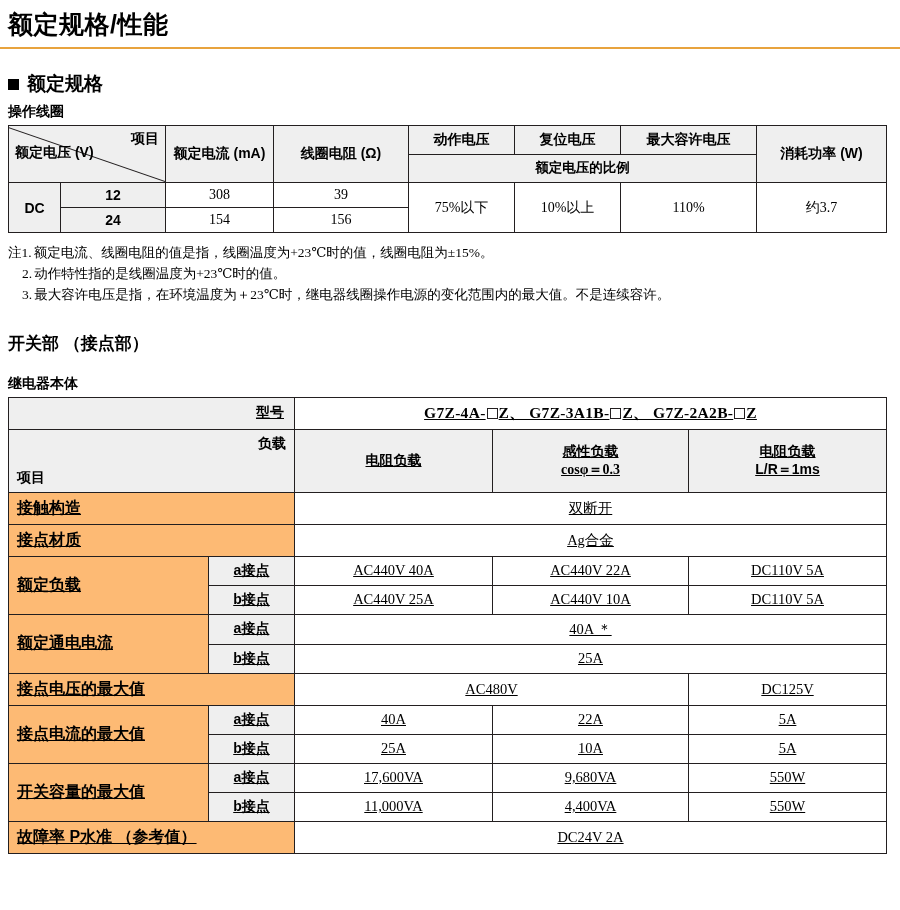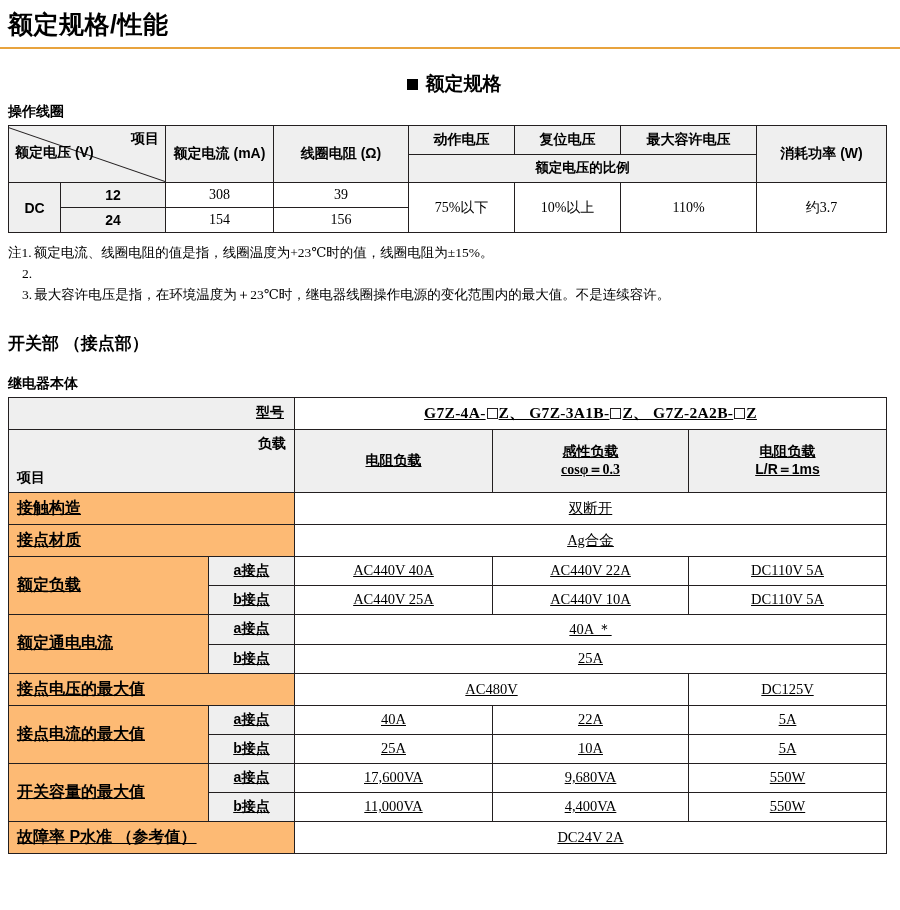--- a/index.html
+++ b/index.html
@@ -36,21 +36,20 @@
     width: 100%;
   }
   
   .sec-head {
     font-size: 19px;
     font-weight: bold;
     margin: 22px 0 6px 8px;
     display: flex;
     align-items: center;
     gap: 8px;
-    justify-content: center;
   }
   .sq {
     display: inline-block;
     width: 11px;
     height: 11px;
     background: #000;
   }
   .sub-head {
     font-size: 14px;
     font-weight: bold;
@@ -285,20 +284,21 @@
     </tbody>
   </table>
 
   <div class="notes">
     <div class="nrow">
       <span class="nlab">注1.</span>
       <span>额定电流、线圈电阻的值是指，线圈温度为+23℃时的值，线圈电阻为±15%。</span>
     </div>
     <div class="nrow nind">
       <span class="nlab">2.</span>
+      <span>动作特性指的是线圈温度为+23℃时的值。</span>
     </div>
     <div class="nrow nind">
       <span class="nlab">3.</span>
       <span>最大容许电压是指，在环境温度为＋23℃时，继电器线圈操作电源的变化范围内的最大值。不是连续容许。</span>
     </div>
   </div>
 
   <div class="sec-head2">开关部 （接点部）</div>
   <div class="sub-head">继电器本体</div>
 

